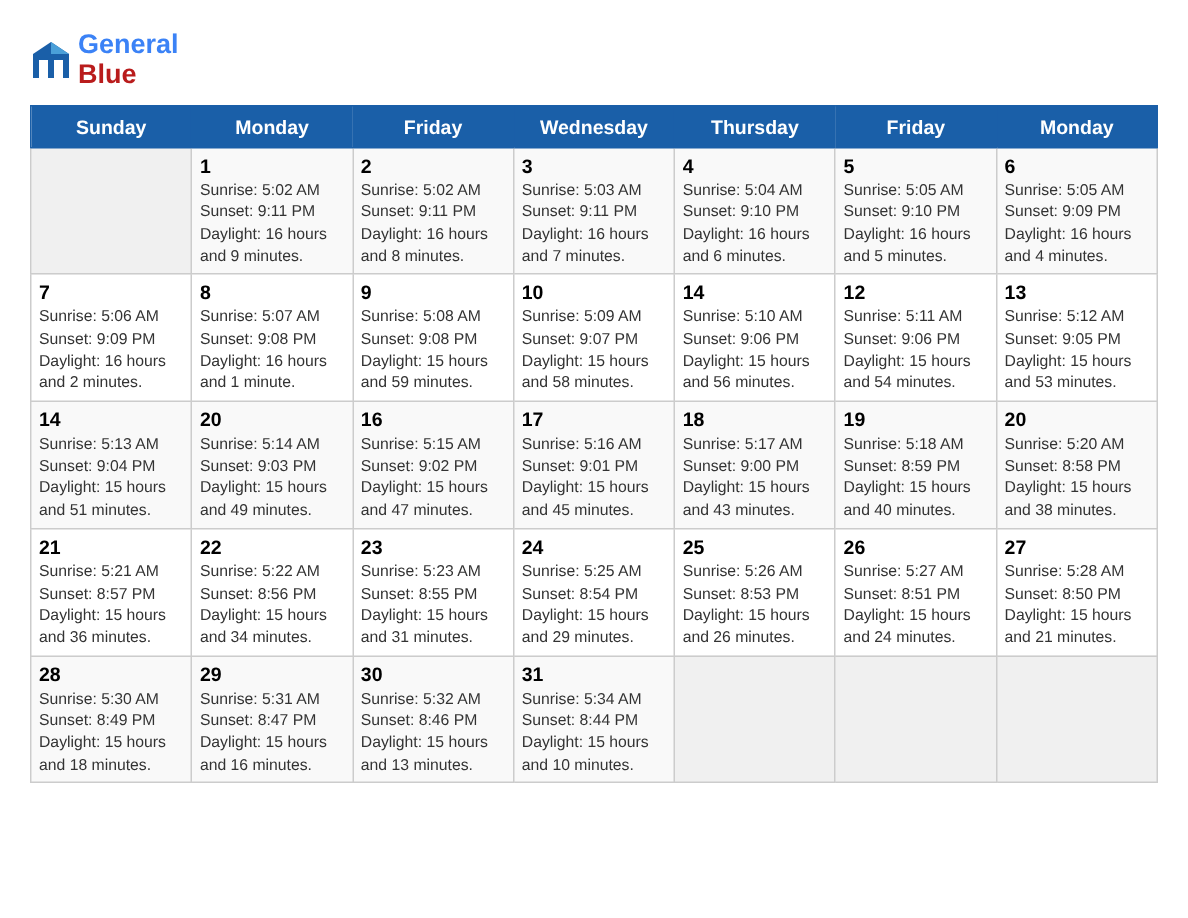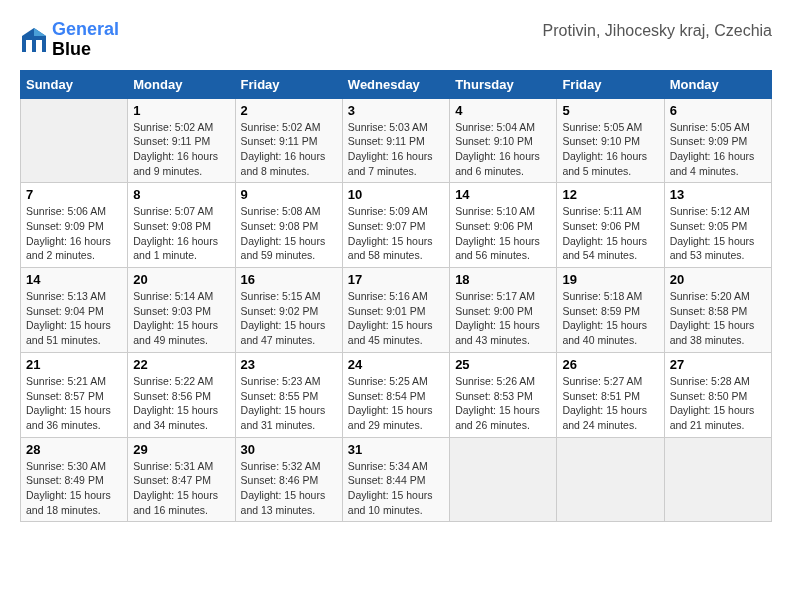--- a/index.html
+++ b/index.html
@@ -26,21 +26,21 @@
       line-height: 1.1;
     }
     .logo-general {
       font-size: 18px;
       font-weight: bold;
       color: #3b82f6;
     }
     .logo-blue {
       font-size: 18px;
       font-weight: bold;
-      color: #000000;
+      color: #b91c1c;
     }
     .logo-icon {
       width: 28px;
       height: 28px;
       margin-right: 4px;
     }
     .title-block {
       text-align: right;
     }
     .month-title {
@@ -55,21 +55,21 @@
       margin-top: 2px;
     }
     table {
       width: 100%;
       border-collapse: collapse;
       font-size: 11px;
     }
     thead tr th {
       background-color: #1a5fa8;
       color: #fff;
-      text-align: left;
+      text-align: center;
       padding: 6px 5px;
       font-size: 13px;
       font-weight: bold;
       border: 1px solid #1a5fa8;
     }
     tbody tr td {
       border: 1px solid #ccc;
       padding: 4px 5px;
       vertical-align: top;
       width: calc(100% / 7);
@@ -105,21 +105,20 @@
       <polygon points="14,2 26,10 14,10" fill="#4a9fd8"></polygon>
       <rect x="6" y="14" width="6" height="12" fill="#fff"></rect>
       <rect x="16" y="14" width="6" height="12" fill="#fff"></rect>
     </svg>
     <div class="logo-text">
       <span class="logo-general">General</span>
       <span class="logo-blue">Blue</span>
     </div>
   </div>
   <div class="title-block">
-    <div class="location">Protivin, Jihocesky kraj, Czechia</div>
   </div>
 </div>
 
 <table>
   <thead>
     <tr>
     <th>Sunday</th>
         <th>Monday</th>
         <th>Friday</th>
         <th>Wednesday</th>

